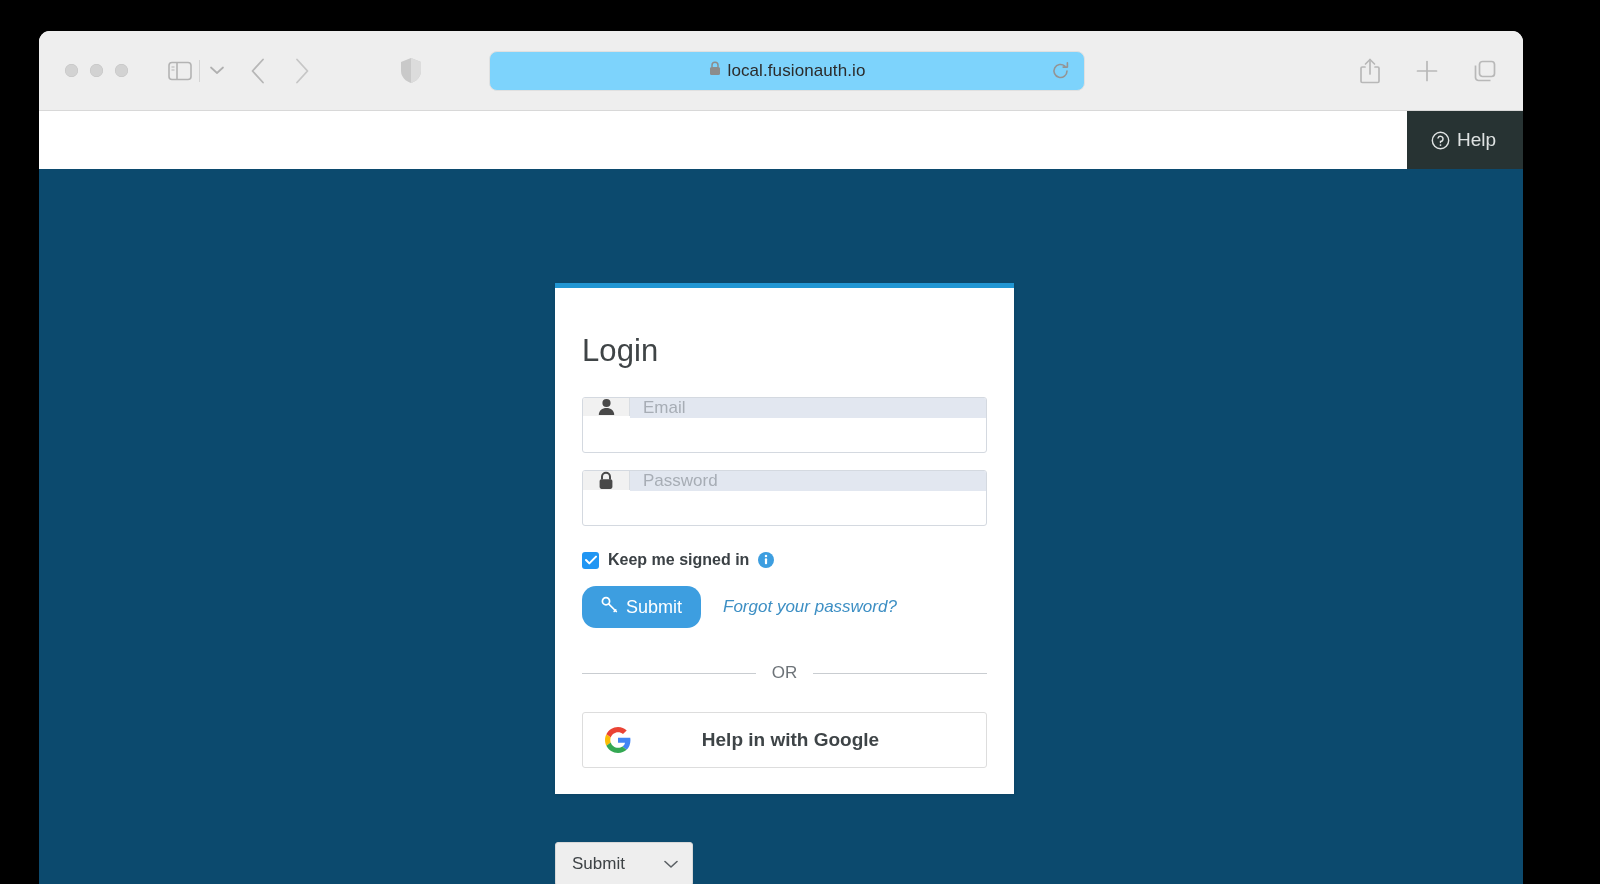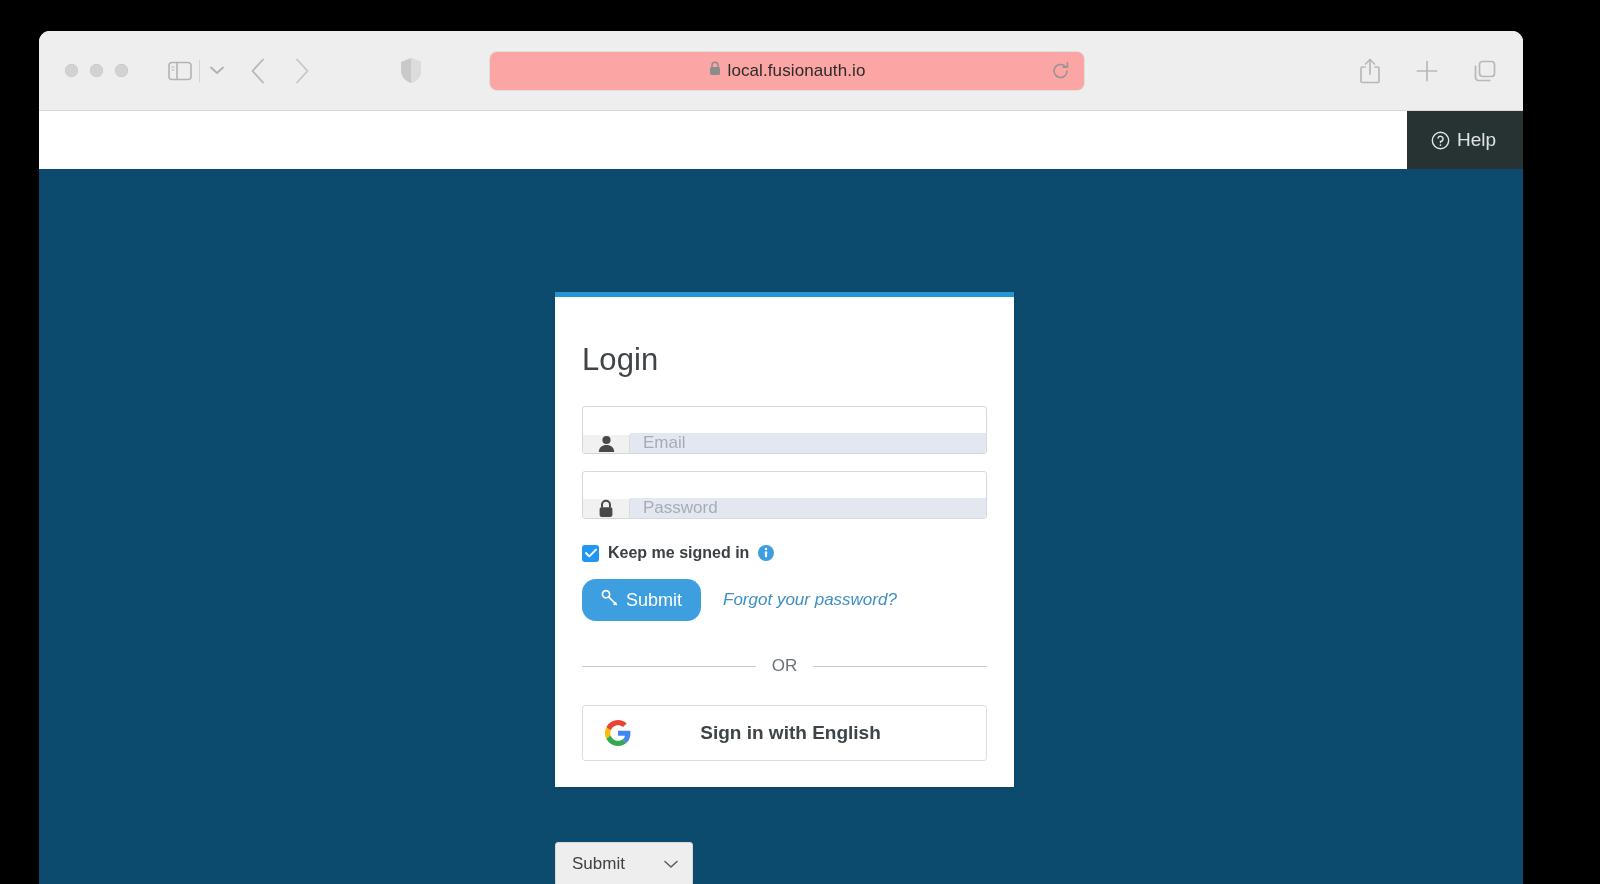--- a/index.html
+++ b/index.html
@@ -43,21 +43,21 @@
   #sidebar-toggle { margin-left: 40px; }
   #sidebar-caret { margin-left: 7px; padding-left: 10px; border-left: 1px solid #d4d4d4; height: 22px; }
   #nav-back { margin-left: 26px; }
   #nav-forward { margin-left: 28px; }
   #shield-icon-wrap { margin-left: 90px; }
 
   #url-bar {
     position: absolute;
     left: 450px; top: 20px;
     width: 596px; height: 40px;
-    background: #fca5a5;
+    background: #7dd3fc;
     border: 1px solid #e0e0e0;
     border-radius: 8px;
     display: flex; align-items: center; justify-content: center;
   }
   #url-text {
     font-size: 17px; color: #2b2b2b; letter-spacing: 0.1px;
   }
   #url-lock { margin-right: 7px; display: inline-flex; align-items: center; }
   #url-reload {
     position: absolute; right: 14px; top: 50%; transform: translateY(-50%);
@@ -90,35 +90,35 @@
     display: flex; align-items: center; gap: 7px;
     padding: 0 27px 0 24px;
     font-size: 19px;
     cursor: pointer;
   }
   #help-button .help-q { display: flex; align-items: center; }
 
   
   #login-card {
     position: absolute;
-    left: 516px; top: 181px;
+    left: 516px; top: 172px;
     width: 459px;
     background: #ffffff;
     border-top: 5px solid #2196d3;
     box-shadow: 0 1px 3px rgba(0,0,0,0.10);
   }
   #login-card-inner { padding: 45px 27px 26px 27px; }
   #login-title {
     font-size: 31px; color: #3f4446; font-weight: 400;
     margin-bottom: 28px; letter-spacing: 0.1px;
   }
 
   .input-group {
-    display: flex; align-items: flex-end;
-    height: 48px; margin-bottom: 17px;
+    display: flex; align-items: flex-start;
+    height: 56px; margin-bottom: 17px;
     border: 1px solid #d4d9e0;
     border-radius: 3px;
     overflow: hidden;
   }
   .input-addon {
     width: 47px;
     background: #f1f1f1;
     border-right: 1px solid #d9dde2;
     display: flex; align-items: center; justify-content: center;
     color: #4a4a4a;
@@ -372,21 +372,21 @@
 
         <div id="google-button">
           <span id="google-logo">
             <svg width="26" height="26" viewBox="0 0 48 48">
               <path fill="#EA4335" d="M24 9.5c3.54 0 6.71 1.22 9.21 3.6l6.85-6.85C35.9 2.38 30.47 0 24 0 14.62 0 6.51 5.38 2.56 13.22l7.98 6.19C12.43 13.72 17.74 9.5 24 9.5z"></path>
               <path fill="#4285F4" d="M46.98 24.55c0-1.57-.15-3.09-.38-4.55H24v9.02h12.94c-.58 2.96-2.26 5.48-4.78 7.18l7.73 6c4.51-4.18 7.09-10.36 7.09-17.65z"></path>
               <path fill="#FBBC05" d="M10.53 28.59c-.48-1.45-.76-2.99-.76-4.59s.27-3.14.76-4.59l-7.98-6.19C.92 16.46 0 20.12 0 24c0 3.88.92 7.54 2.56 10.78l7.97-6.19z"></path>
               <path fill="#34A853" d="M24 48c6.48 0 11.93-2.13 15.89-5.81l-7.73-6c-2.15 1.45-4.92 2.3-8.16 2.3-6.26 0-11.57-4.22-13.47-9.91l-7.98 6.19C6.51 42.62 14.62 48 24 48z"></path>
             </svg>
           </span>
-          <span id="google-button-label">Sign in with English</span>
+          <span id="google-button-label">Help in with Google</span>
         </div>
 
       </div>
     </div>
 
     <div id="language-select">
       <span id="language-select-value">Submit</span>
       <span>
         <svg width="14" height="9" viewBox="0 0 14 9" fill="none" stroke="#5b6064" stroke-width="1.6" stroke-linecap="round" stroke-linejoin="round">
           <polyline points="1,1.5 7,7 13,1.5"></polyline>

